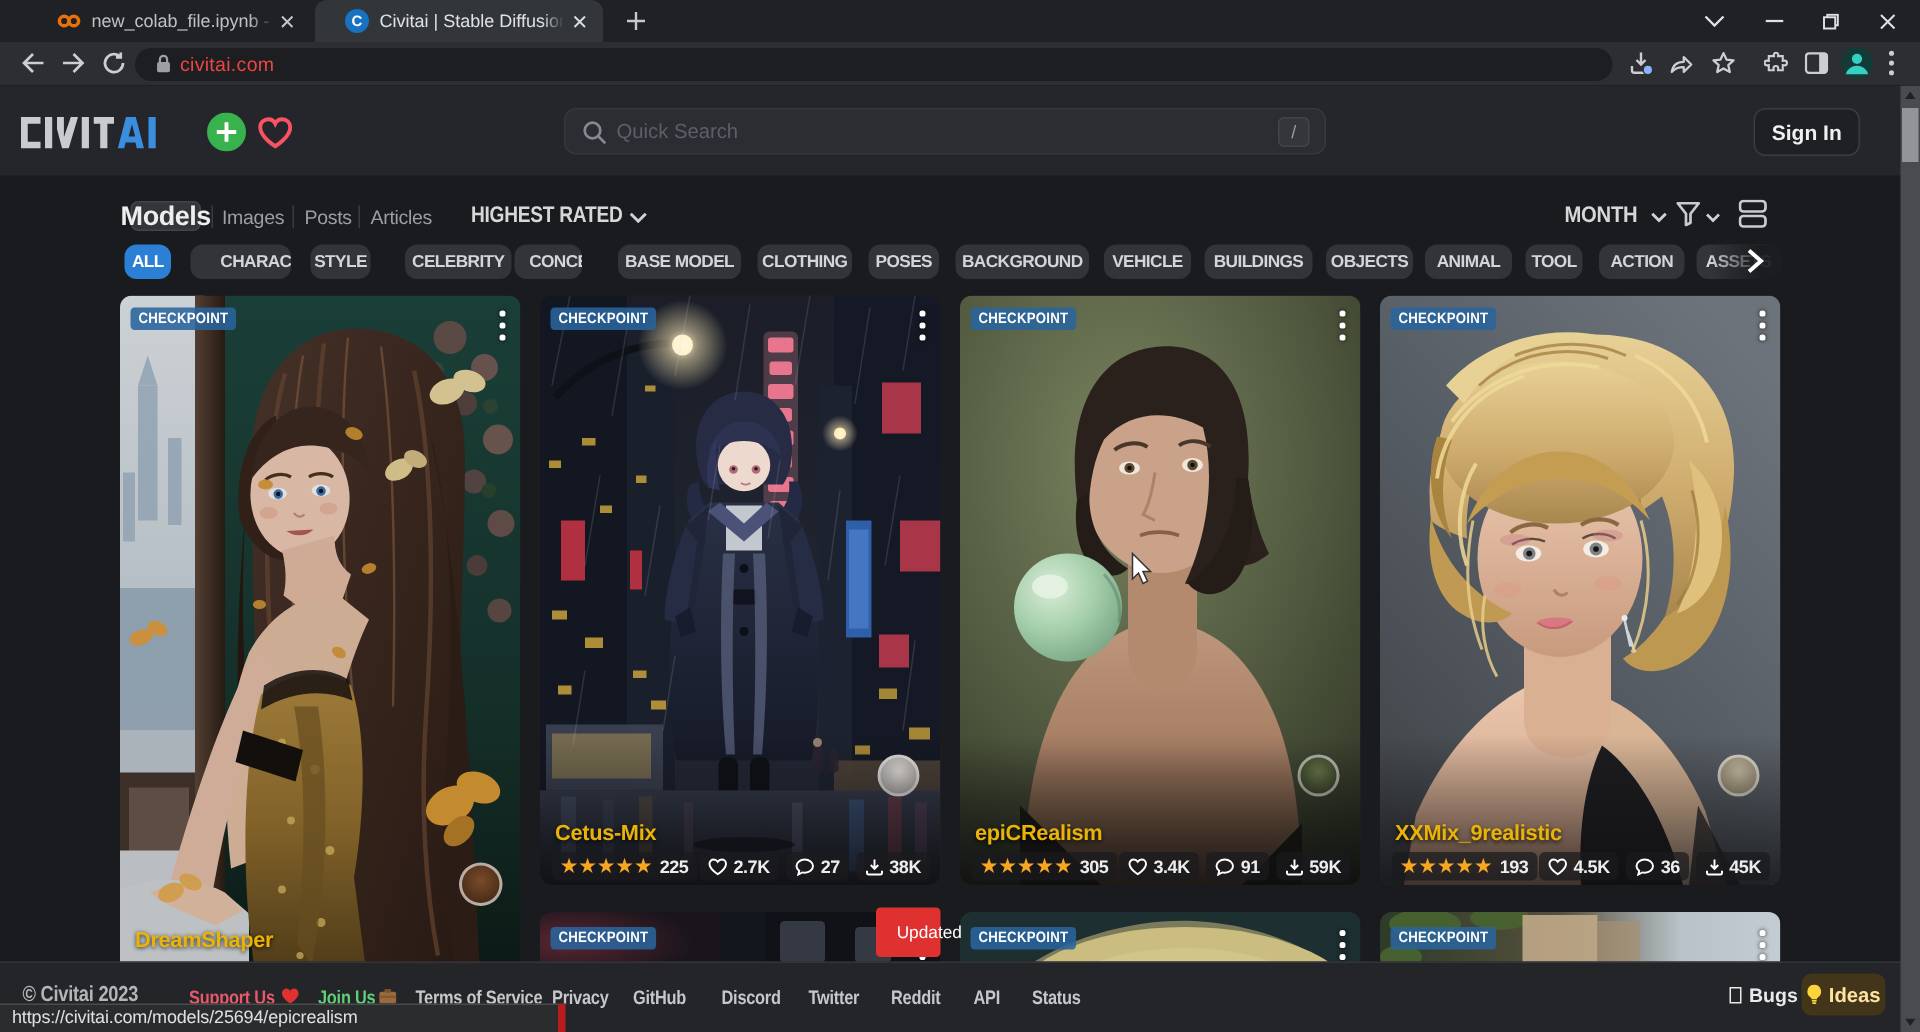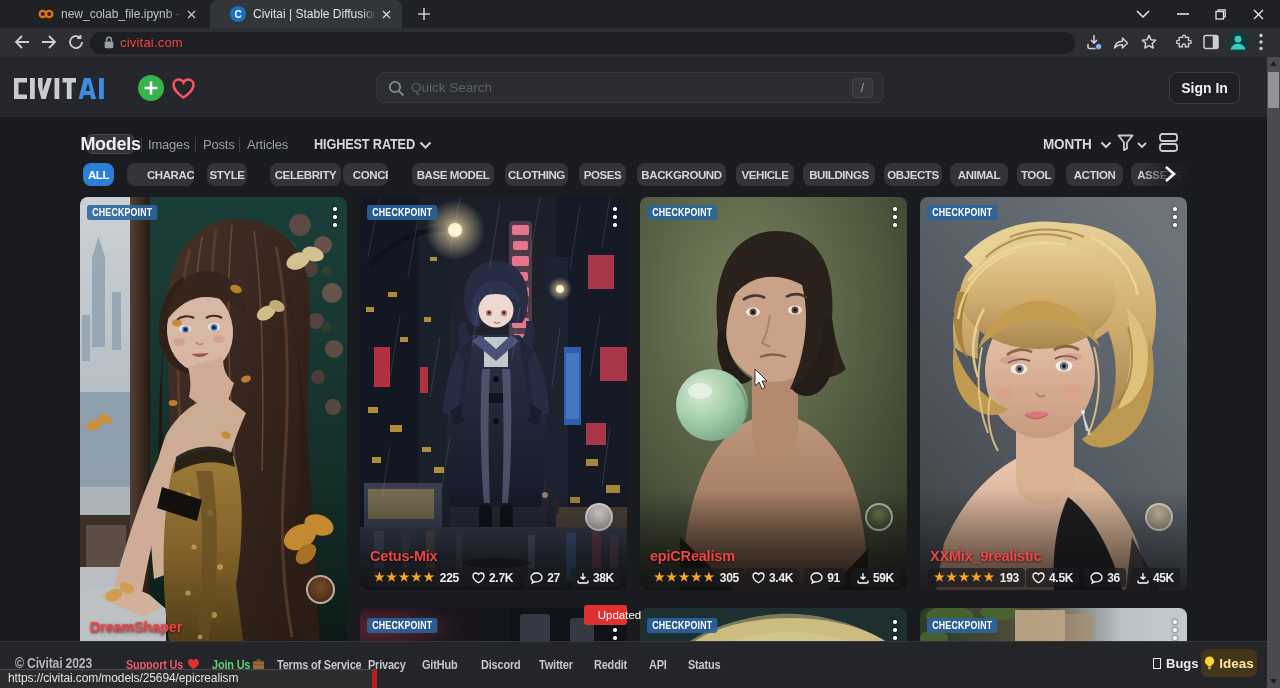--- a/index.html
+++ b/index.html
@@ -31,21 +31,21 @@
   .pill { position:absolute; top:106px; height:23px; display:flex; align-items:center; justify-content:center; background:#32343a; border-radius:8px; color:#d4d5d8; font-weight:bold; font-size:11.5px; letter-spacing:-.4px; white-space:nowrap; overflow:hidden; }
   .pill.blue { background:#2b7fd4; color:#fff; }
   #pillfade { position:absolute; left:1140px; top:106px; width:47px; height:23px; background:linear-gradient(to right, rgba(26,27,30,0), rgba(26,27,30,.92) 70%); }
   #pillchev { position:absolute; left:1163px; top:108px; }
   
   .card { position:absolute; border-radius:8px; overflow:hidden; background:#202126; }
   .badge { position:absolute; left:7px; top:8px; height:15px; padding:0 6px; background:rgba(42,100,156,.88); border-radius:3px; color:#fff; font-size:10px; font-weight:bold; letter-spacing:.2px; display:flex; align-items:center; transform:scaleX(.88); transform-origin:left center; }
   .dots { position:absolute; right:10px; top:10px; width:4px; }
   .dots i { display:block; width:3.5px; height:3.5px; border-radius:50%; background:#fff; margin-bottom:4.5px; box-shadow:0 0 3px rgba(0,0,0,.8); }
   .cardgrad { position:absolute; left:0; bottom:0; width:100%; height:100px; background:linear-gradient(to bottom, rgba(12,12,14,0), rgba(12,12,14,.72)); }
-  .ctitle { position:absolute; left:10px; color:#ef4444; font-size:14.5px; font-weight:bold; text-shadow:0 1px 3px rgba(0,0,0,.8); letter-spacing:-.2px; }
+  .ctitle { position:absolute; left:10px; color:#eab308; font-size:14.5px; font-weight:bold; text-shadow:0 1px 3px rgba(0,0,0,.8); letter-spacing:-.2px; }
   .stats { position:absolute; left:8px; right:7px; bottom:3px; height:19px; display:flex; }
   .spill { background:rgba(26,27,30,.72); border-radius:4px; display:flex; align-items:center; padding:0 6px; color:#eceded; font-size:12px; font-weight:bold; gap:4px; height:19px; letter-spacing:-.3px; }
   .sright { margin-left:auto; display:flex; gap:5px; }
   .stars { color:#f6a623; font-size:12px; letter-spacing:1.6px; margin-top:-1px; }
   .avatar { position:absolute; border-radius:50%; overflow:hidden; }
   
   #footer { position:absolute; left:0; top:584px; width:1280px; height:47px; background:#242529; border-top:1px solid #33353b; }
   .flink { position:absolute; top:15px; color:#c6c7ca; font-size:13px; font-weight:bold; letter-spacing:-.2px; transform:scaleX(.84); transform-origin:left center; }
   #urltip { position:absolute; left:0; top:612px; width:377px; height:19px; background:#2b2c2e; border-top:1px solid #4a4b4d; border-right:5px solid #b91c1c; color:#dfe0e1; font-size:12px; line-height:17px; padding-left:8px; letter-spacing:-.1px; }
   
@@ -832,21 +832,21 @@
     </div>
     <div style="position:absolute; left:1201px; top:7px; width:56px; height:28px; background:#42351a; border-radius:7px; display:flex; align-items:center; justify-content:center; gap:4px;">
       <svg width="11" height="14" viewBox="0 0 11 14">
           <path d="M5.5 0.5a4.6 4.6 0 0 1 2.4 8.5c-.4.3-.6.7-.6 1.1H3.7c0-.4-.2-.8-.6-1.1A4.6 4.6 0 0 1 5.5.5z" fill="#ffd43b"></path>
           <rect x="3.8" y="10.6" width="3.4" height="1.2" rx="0.6" fill="#ffd43b"></rect>
           <rect x="4.1" y="12.2" width="2.8" height="1.1" rx="0.55" fill="#ffd43b"></rect>
         </svg>
       <span style="color:#ffe3a1; font-size:13.5px; font-weight:bold;">Ideas</span>
     </div>
   </div>
-  <div style="position:absolute; left:584px; top:548px; width:43px; height:20px; background:#e03131; border-radius:3px; color:#fff; font-size:11.5px; display:flex; align-items:center; justify-content:center;padding-left:28px;">Updated</div>
+  <div style="position:absolute; left:584px; top:548px; width:43px; height:33px; background:#e03131; border-radius:3px; color:#fff; font-size:11.5px; display:flex; align-items:center; justify-content:center;padding-left:28px;">Updated</div>
   <div id="urltip">https://civitai.com/models/25694/epicrealism</div>
   <div id="sbar">
     <svg style="position:absolute; left:3px; top:4px;" width="7" height="5" viewBox="0 0 7 5">
         <path d="M0 5L3.5 0 7 5z" fill="#202124"></path>
       </svg>
     <svg style="position:absolute; left:3px; top:622px;" width="7" height="5" viewBox="0 0 7 5">
         <path d="M0 0l3.5 5L7 0z" fill="#202124"></path>
       </svg>
   </div>
   <div id="sthumb"></div>

